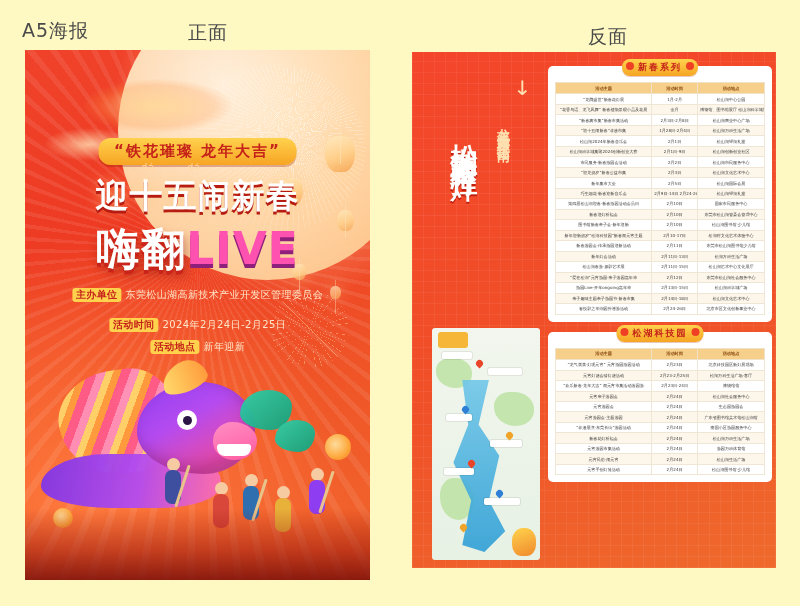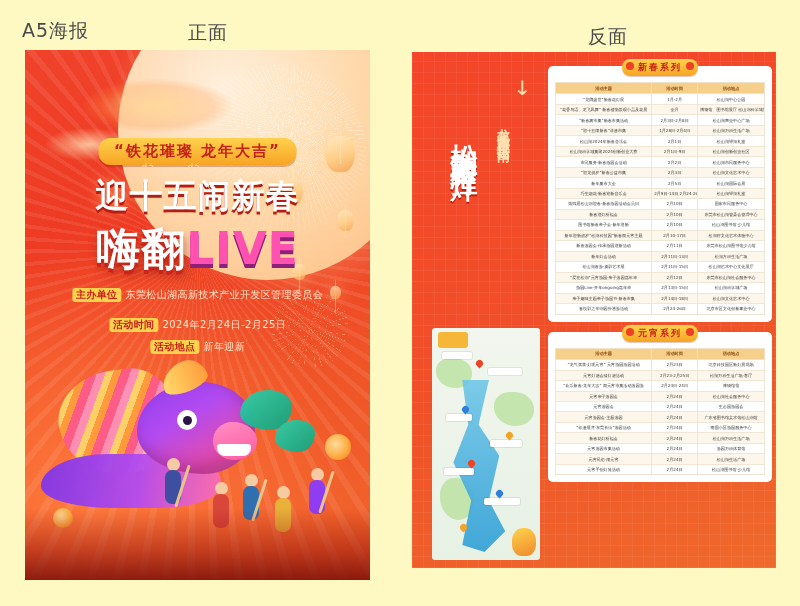--- a/index.html
+++ b/index.html
@@ -692,21 +692,21 @@
               <tr>
                 <td class="name">春悦影之华湖园外通游活动</td>
                 <td>2月24-26日</td>
                 <td>北京市区文化创新事业中心</td>
               </tr>
             </tbody>
         </table>
       </div>
 
       <div class="panel">
-        <div class="panel-title">元宵系列</div>
+        <div class="panel-title">松湖科技园</div>
         <table class="tbl">
           <colgroup>
               <col class="c1">
               <col class="c2">
               <col class="c3">
             </colgroup>
           <thead>
             <tr>
               <th>活动主题</th>
               <th>活动时间</th>

